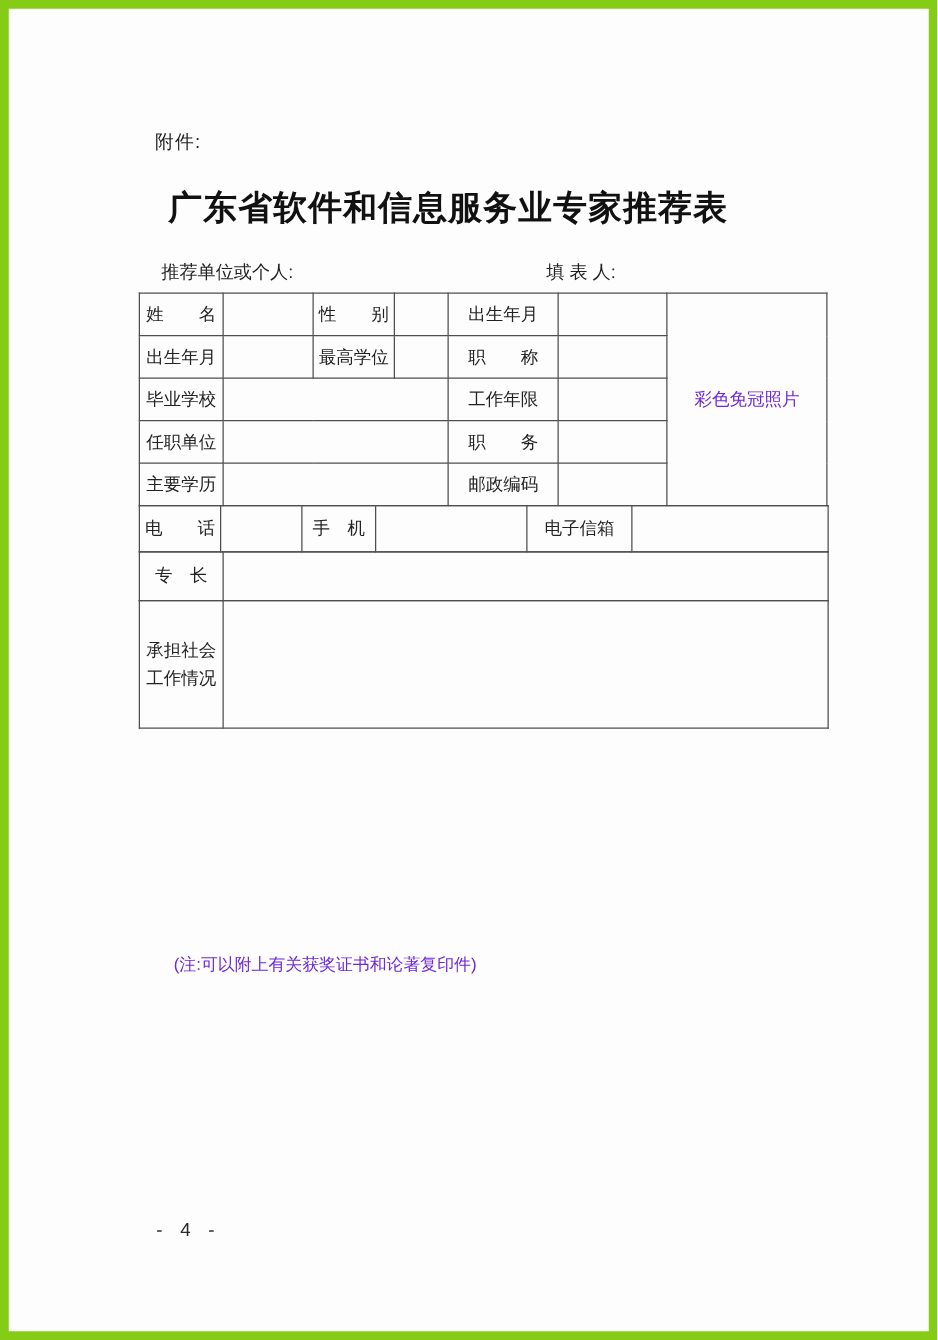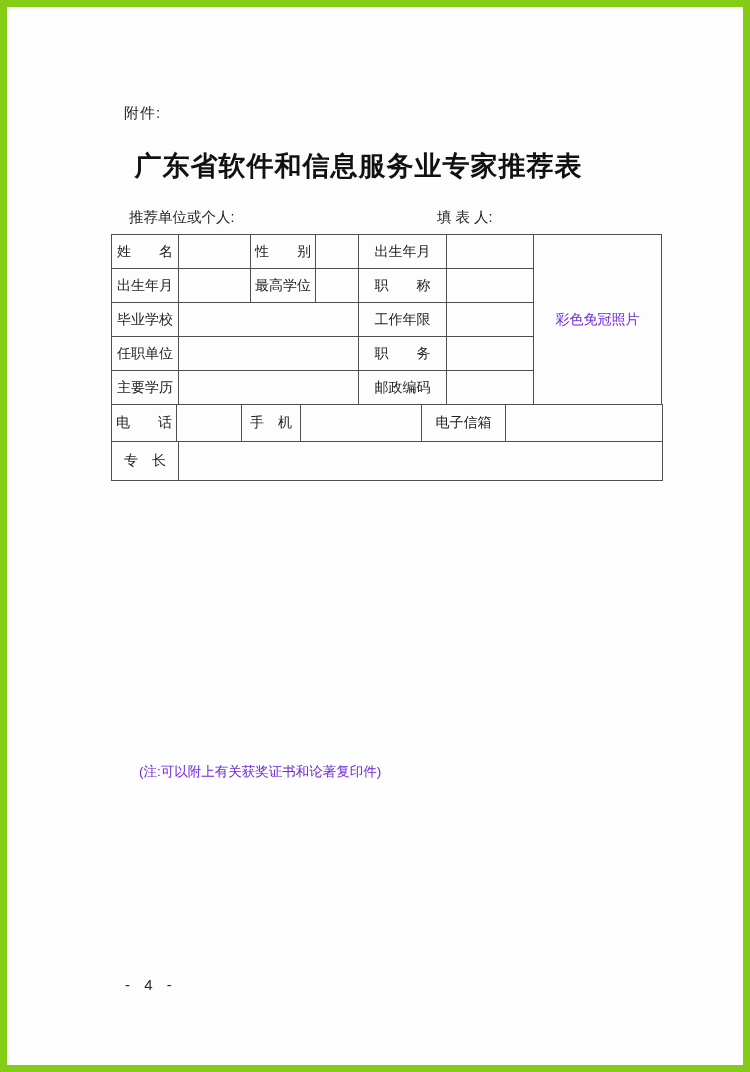--- a/index.html
+++ b/index.html
@@ -172,20 +172,33 @@
       <tbody>
           <tr>
         <td>专　长</td>
         <td></td>
       </tr>
     </tbody>
       </table>
 
 
 
+    <table class="sec secF">
+      <colgroup>
+          <col style="width:67px">
+          <col style="width:484px">
+        </colgroup>
+      <tbody>
+          <tr>
+        <td class="pre">承担社会
+工作情况</td>
+        <td></td>
+      </tr>
+    </tbody>
+      </table>
 
   </div>
 
   <div class="note">(注:可以附上有关获奖证书和论著复印件)</div>
 
   <div class="page-number">- 4 -</div>
 
 </div>
 
 </body></html>

